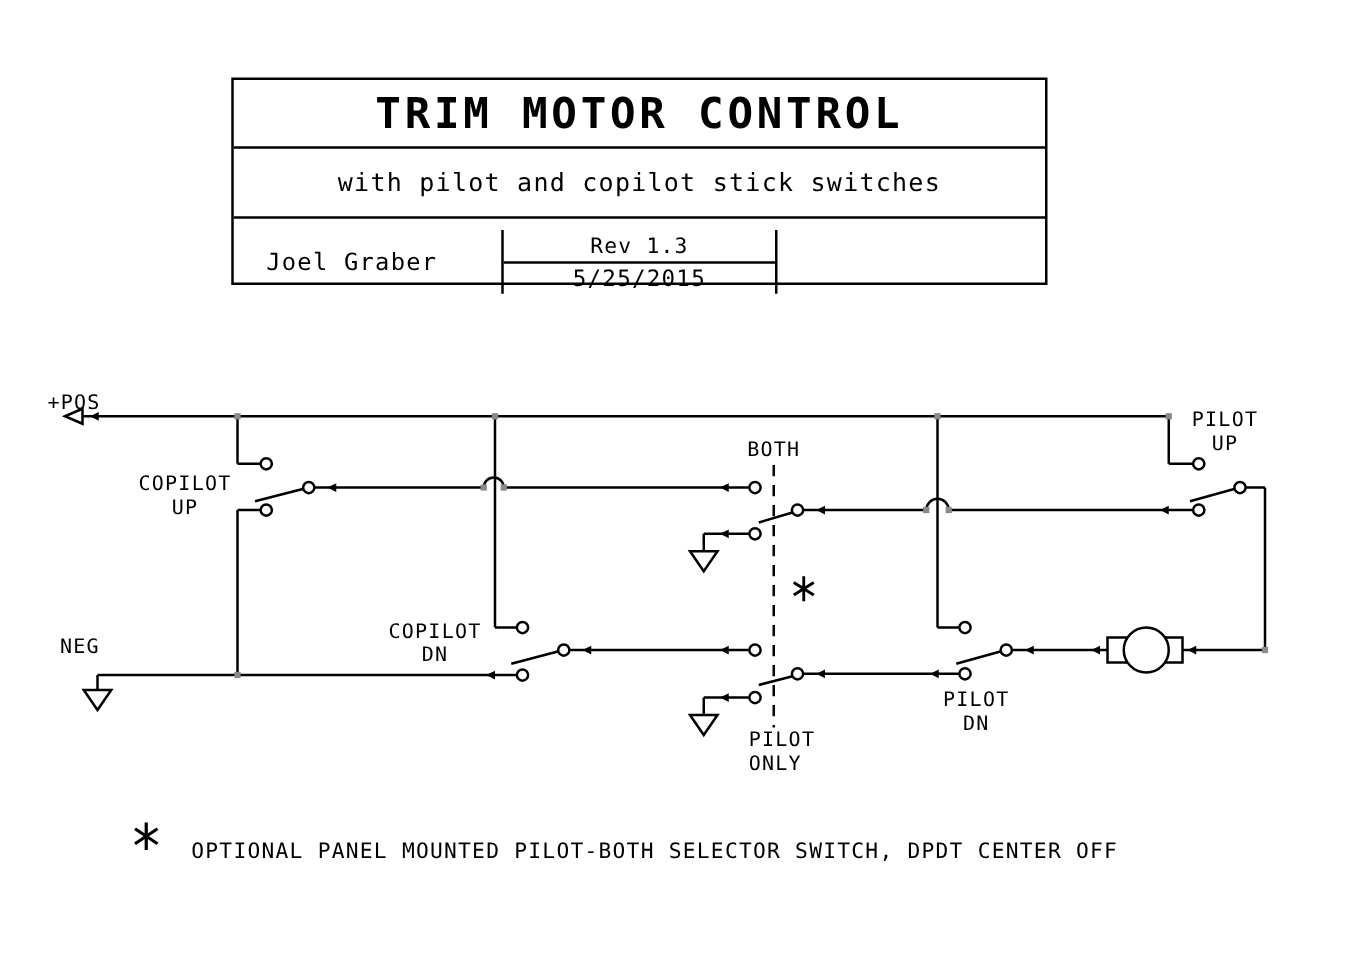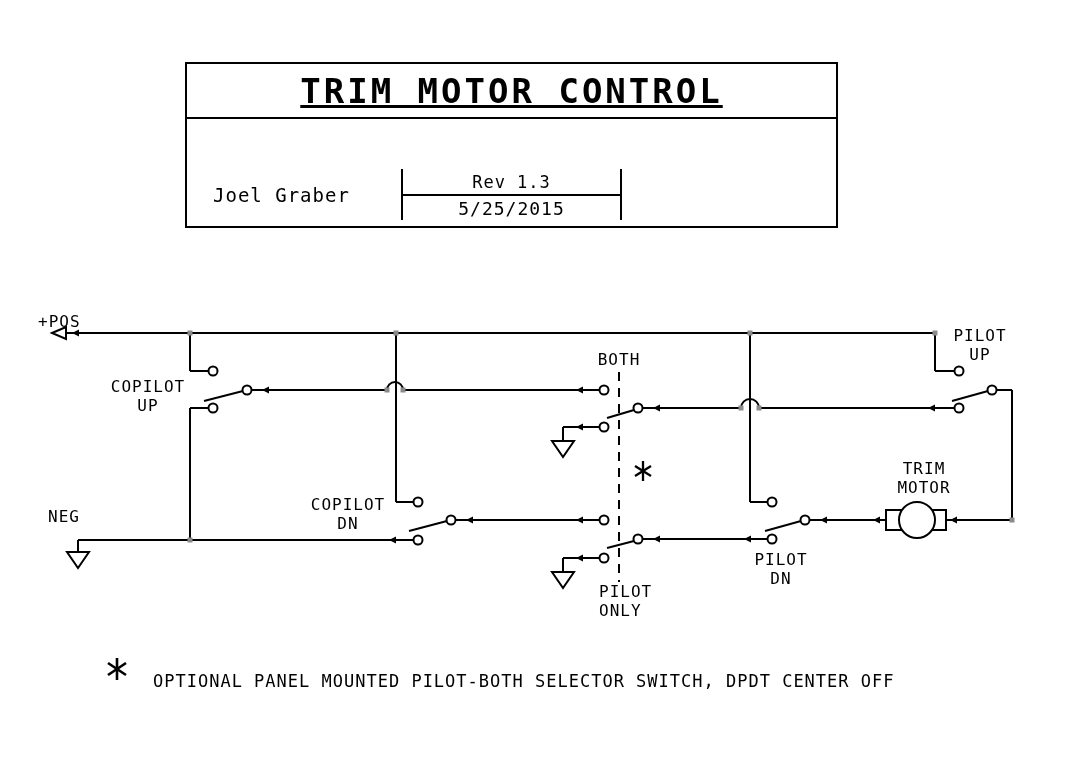--- a/index.html
+++ b/index.html
@@ -3,25 +3,25 @@
 <meta charset="utf-8">
 <style>
   html,body{margin:0;padding:0;background:#fff;}
   #stage{position:relative;width:1092px;height:781px;background:#ffffff;overflow:hidden;
          font-family:"DejaVu Sans Mono","Liberation Mono",monospace;color:#000;}
   #schematic-svg{position:absolute;left:0;top:0;}
   
   .tblock{position:absolute;left:185px;top:62px;width:653px;height:166px;border:2px solid #000;box-sizing:border-box;}
   .tb-row1{position:absolute;left:0;top:0;width:100%;height:55px;border-bottom:2px solid #000;box-sizing:border-box;
            display:flex;align-items:center;justify-content:center;}
-  .tb-title{font-size:34px;letter-spacing:3px;font-weight:bold;white-space:nowrap;text-decoration:underline;}
+  .tb-title{font-size:34px;letter-spacing:3px;font-weight:bold;white-space:nowrap;}
   .tb-row2{position:absolute;left:0;top:55px;width:100%;height:56px;border-bottom:2px solid #000;box-sizing:border-box;
            display:flex;align-items:center;justify-content:center;}
   .tb-sub{font-size:20px;letter-spacing:1px;white-space:nowrap;}
-  .tb-row3{position:absolute;left:0;top:105px;width:100%;height:51px;text-decoration:underline;}
+  .tb-row3{position:absolute;left:0;top:120px;width:100%;height:51px;text-decoration:underline;}
   .tb-c1{position:absolute;left:0;top:0;width:216px;height:100%;border-right:2px solid #000;box-sizing:border-box;
          display:flex;align-items:center;padding-left:26px;font-size:19px;letter-spacing:1px;}
   .tb-c2{position:absolute;left:216px;top:0;width:219px;height:100%;border-right:2px solid #000;box-sizing:border-box;text-align:center;}
   .tb-c2a{position:absolute;left:0;top:0;width:100%;height:27px;border-bottom:2px solid #000;box-sizing:border-box;
           display:flex;align-items:center;justify-content:center;font-size:17px;letter-spacing:1px;}
   .tb-c2b{position:absolute;left:0;top:27px;width:100%;height:24px;
           display:flex;align-items:center;justify-content:center;font-size:18px;letter-spacing:1px;}
   
   .slabel{position:absolute;font-size:16px;letter-spacing:1px;line-height:19px;white-space:pre-line;}
   .ctr{text-align:center;}
@@ -29,20 +29,23 @@
   .note{position:absolute;font-size:17px;letter-spacing:1px;white-space:nowrap;}
 </style>
 </head>
 <body>
 
 <div id="stage">
 
   <div class="tblock">
     <div class="tb-row1">
       <span class="tb-title">TRIM MOTOR CONTROL</span>
+    </div>
+    <div class="tb-row2">
+      <span class="tb-sub">with pilot and copilot stick switches</span>
     </div>
     <div class="tb-row3">
       <div class="tb-c1">
         <span>Joel Graber</span>
       </div>
       <div class="tb-c2">
         <div class="tb-c2a">Rev 1.3</div>
         <div class="tb-c2b">5/25/2015</div>
       </div>
     </div>
@@ -194,18 +197,16 @@
 
   <div class="slabel ctr" style="left:569px;top:350px;width:100px;">BOTH</div>
   <div class="slabel" style="left:599px;top:582px;">PILOT
 ONLY</div>
 
   <div class="slabel ctr" style="left:920px;top:326px;width:120px;">PILOT
 UP</div>
   <div class="slabel ctr" style="left:721px;top:550px;width:120px;">PILOT
 DN</div>
 
-  <div class="slabel ctr" style="left:864px;top:459px;width:120px;">TRIM
-MOTOR</div>
 
   <div class="note" style="left:153px;top:671px;">OPTIONAL PANEL MOUNTED PILOT-BOTH SELECTOR SWITCH, DPDT CENTER OFF</div>
 
 </div>
 
 </body></html>

